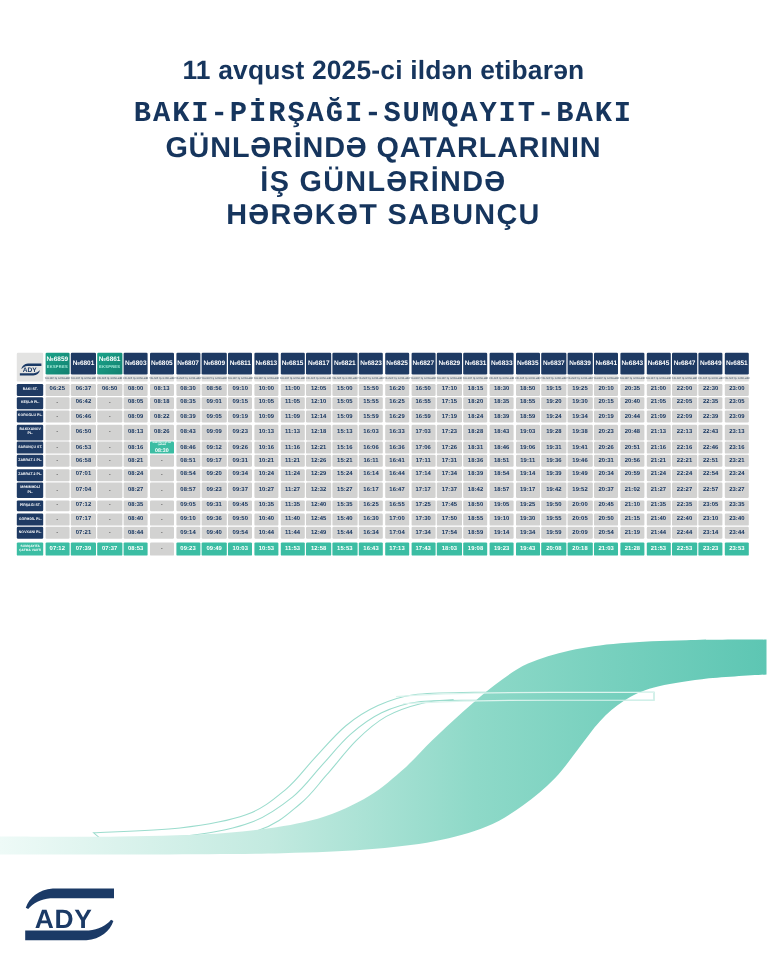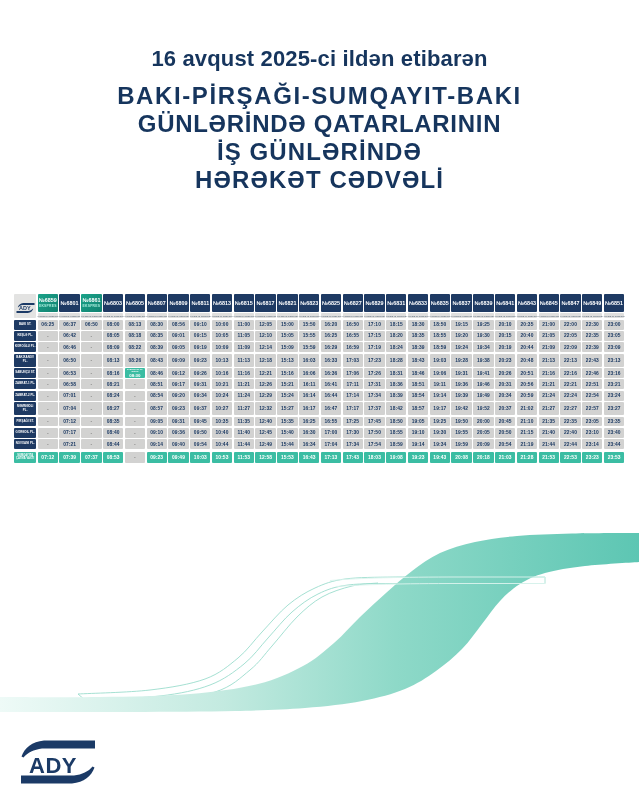--- a/index.html
+++ b/index.html
@@ -10,29 +10,29 @@
 .hdrE{background:linear-gradient(135deg,#1aa389,#128070);color:#fff;font-weight:bold;font-size:5.4px;flex-direction:column;line-height:1.25;}
 .hdrE .ek{font-size:3.4px;color:#a9ecdc;letter-spacing:.2px;}
 .sub{background:#dfdfde;color:#5a6a7a;font-size:2.0px;letter-spacing:.12px;font-weight:bold;white-space:nowrap;}
 .stn{background:#1e3a63;color:#fff;font-weight:bold;font-size:2.9px;line-height:1.3;letter-spacing:.05px;white-space:nowrap;}
 .tm{background:#d2d2d1;color:#1c3a63;font-weight:bold;font-size:4.9px;letter-spacing:.08px;}
 .dash{background:#d2d2d1;color:#6f6f6f;font-weight:bold;font-size:5px;}
 .teal{background:#3bbda3;color:#fff;font-weight:bold;font-size:4.9px;letter-spacing:.08px;}
 .title{position:absolute;left:0;width:639px;text-align:center;color:#16355d;font-weight:bold;}
 </style></head><body>
 
-<div class="title" style="top:46px;font-size:22px;letter-spacing:.15px;">16 avqust 2025-ci ildən etibarən</div>
-
-<div class="title" style="top:82px;font-size:24px;letter-spacing:1.6px;">BAKI-PİRŞAĞI-SUMQAYIT-BAKI</div>
+<div class="title" style="top:46px;font-size:22px;letter-spacing:.15px;">11 avqust 2025-ci ildən etibarən</div>
+
+<div class="title" style="top:82px;font-size:24px;letter-spacing:1.6px;font-family:Liberation Mono, monospace;">BAKI-PİRŞAĞI-SUMQAYIT-BAKI</div>
 
 <div class="title" style="top:110px;font-size:24px;letter-spacing:.7px;">GÜNLƏRİNDƏ QATARLARININ</div>
 
 <div class="title" style="top:138px;font-size:24px;letter-spacing:1.1px;">İŞ GÜNLƏRİNDƏ</div>
 
-<div class="title" style="top:166px;font-size:24px;letter-spacing:1.1px;">HƏRƏKƏT CƏDVƏLİ</div>
+<div class="title" style="top:166px;font-size:24px;letter-spacing:1.1px;">HƏRƏKƏT SABUNÇU</div>
 
 <div class="cell" style="left:14.2px;top:293.5px;width:22.0px;height:24.7px;background:#e3e3e2;">
 <svg width="19" height="16" viewBox="0 0 76 64">
       <path d="M7 37 C10 28 17 21 29 20 L74 20 L74 28 L27 28 C19 29 13 32 9 37 Z" fill="#1b3a66"></path>
       <path d="M69 43 C66 52 59 59 47 60 L2 60 L2 52 L49 52 C57 51 63 48 67 43 Z" fill="#1b3a66"></path>
       <text x="12" y="47" font-family="Liberation Sans,sans-serif" font-weight="bold" font-size="22" fill="#1b3a66">ADY</text>
     </svg>
 </div>
 
 <div class="abs" style="left:0;top:0;">

